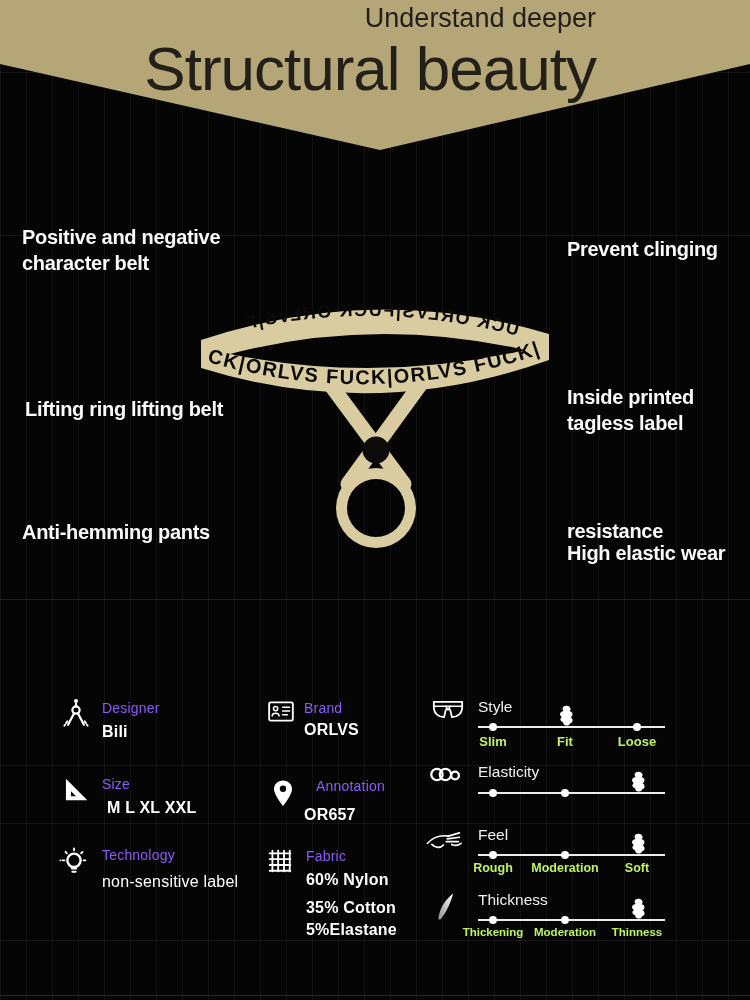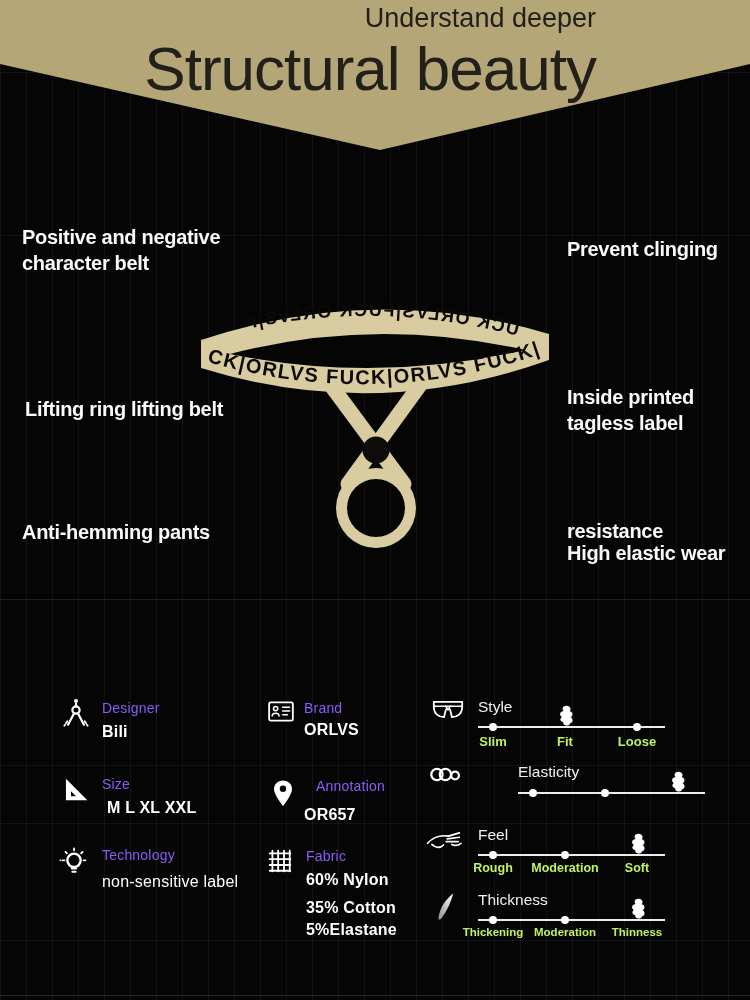--- a/index.html
+++ b/index.html
@@ -217,21 +217,21 @@
     </div>
   </div>
 
   <div class="spec-icon" style="left:429px;top:765px;">
     <svg width="34" height="19" viewBox="0 0 30 16">
       <circle class="st" cx="7" cy="8" r="5" stroke-width="2"></circle>
       <circle class="st" cx="14.5" cy="8" r="5" stroke-width="2"></circle>
       <circle class="st" cx="23" cy="8.8" r="3.4" stroke-width="2"></circle>
     </svg>
   </div>
-  <div class="slider" style="top:763px;margin-left:40px;">
+  <div class="slider" style="top:763px;">
     <div class="ttl">Elasticity</div>
     <div class="track" style="top:29px;">
       <div class="dot s0"></div>
       <div class="dot s1"></div>
       <svg class="marker s2" viewBox="0 0 16 22">
         <path fill="#fff" d="M11 1 C7 0 4 3 6.5 6 C2.5 6.5 2 10.5 5 12 C2.5 13.5 3 16.5 6 17 L6.5 19 C8.5 21.5 12.5 21 13.5 18 C16.5 17 16 13.5 13.5 12.3 C16.5 10.5 16 6.5 12.5 6.3 C14.5 4 13.5 2 11 1 Z"></path>
       </svg>
     </div>
   </div>
 

